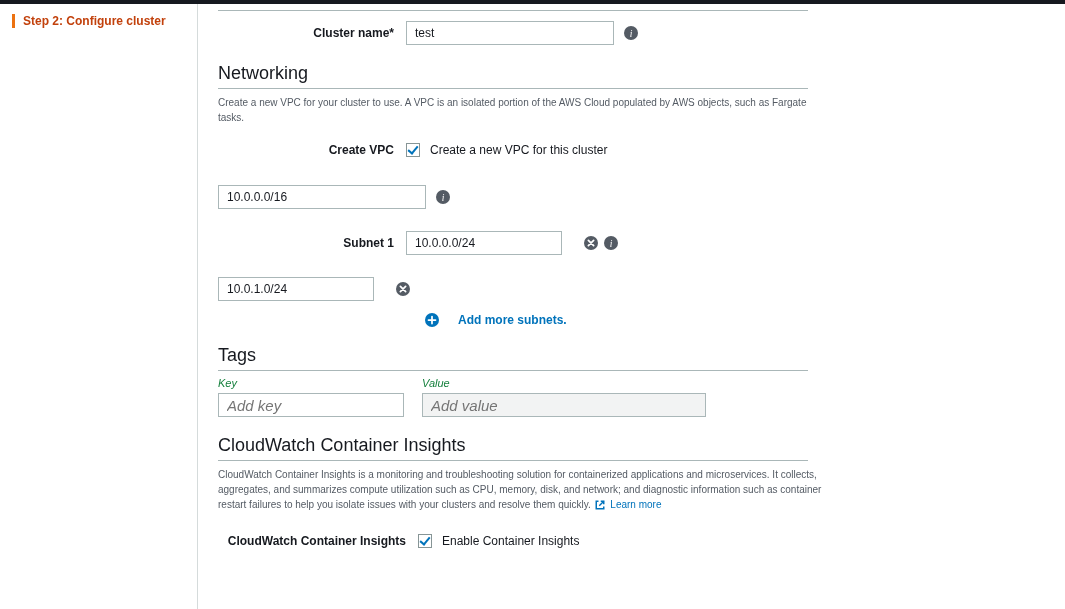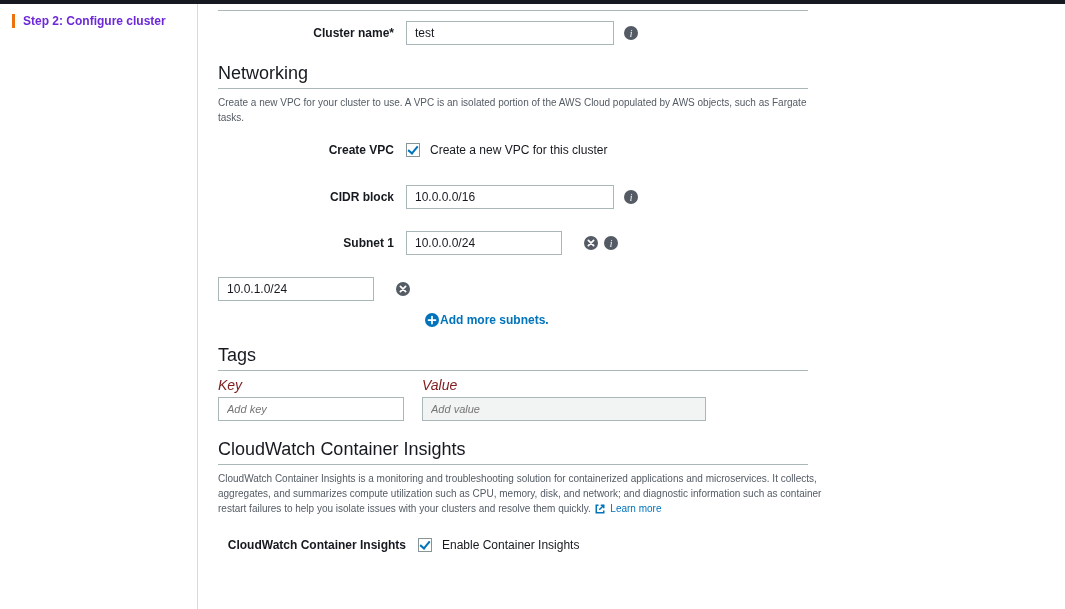--- a/index.html
+++ b/index.html
@@ -22,21 +22,21 @@
     width: 198px;
     padding: 10px 12px;
     border-right: 1px solid #d5dbdb;
     min-height: 605px;
   }
   .step {
     border-left: 3px solid #ec7211;
     padding-left: 8px;
     font-size: 12px;
     font-weight: 700;
-    color: #6d28d9;
+    color: #c2410c;
   }
   .main {
     flex: 1;
     padding: 6px 20px 20px 20px;
   }
   .form-row {
     display: flex;
     align-items: center;
     margin-bottom: 10px;
   }
@@ -127,43 +127,43 @@
   .form-row-spaced-lg { margin-bottom: 28px; }
   .add-link {
     display: flex;
     align-items: center;
     margin-left: 207px;
     margin-top: 12px;
     font-size: 12px;
     font-weight: 700;
     color: #0073bb;
     cursor: pointer;
-    gap: 1px;
+    gap: 19px;
   }
   .add-link svg { display: block; }
   .tags-headers {
     display: flex;
     gap: 18px;
     margin-bottom: 4px;
   }
   .tag-col-label {
-    font-size: 14px;
+    font-size: 11px;
     font-style: italic;
-    color: #7f1d1d;
+    color: #15803d;
   }
   .tag-key-label { width: 186px; }
   .tags-inputs {
     display: flex;
     gap: 18px;
   }
   .tag-input {
     height: 24px;
     border: 1px solid #aab7b8;
     padding: 2px 8px;
-    font-size: 11px;
+    font-size: 15px;
     font-style: italic;
     color: #879596;
     outline: none;
   }
   .tag-key-input { width: 186px; }
   .tag-value-input { width: 284px; background: #f2f3f3; }
   .learn-more {
     color: #0073bb;
     cursor: pointer;
   }
@@ -215,21 +215,20 @@
 
       <div class="form-row form-row-spaced-lg">
         <div class="form-label">Create VPC</div>
         <div class="checkbox-cell">
           <div class="checkbox checkbox-checked"></div>
           <span class="check-label">Create a new VPC for this cluster</span>
         </div>
       </div>
 
       <div class="form-row form-row-spaced">
-        <div class="form-label">CIDR block</div>
         <input class="form-input" value="10.0.0.0/16" style="">
         <span class="info-icon">
           <svg width="14" height="14" viewBox="0 0 16 16">
               <circle cx="8" cy="8" r="8" fill="#545b64"></circle>
               <text x="8" y="12" text-anchor="middle" font-size="11" font-family="Georgia,serif" font-style="italic" fill="#fff">i</text>
             </svg>
         </span>
       </div>
 
       <div class="form-row form-row-spaced">

